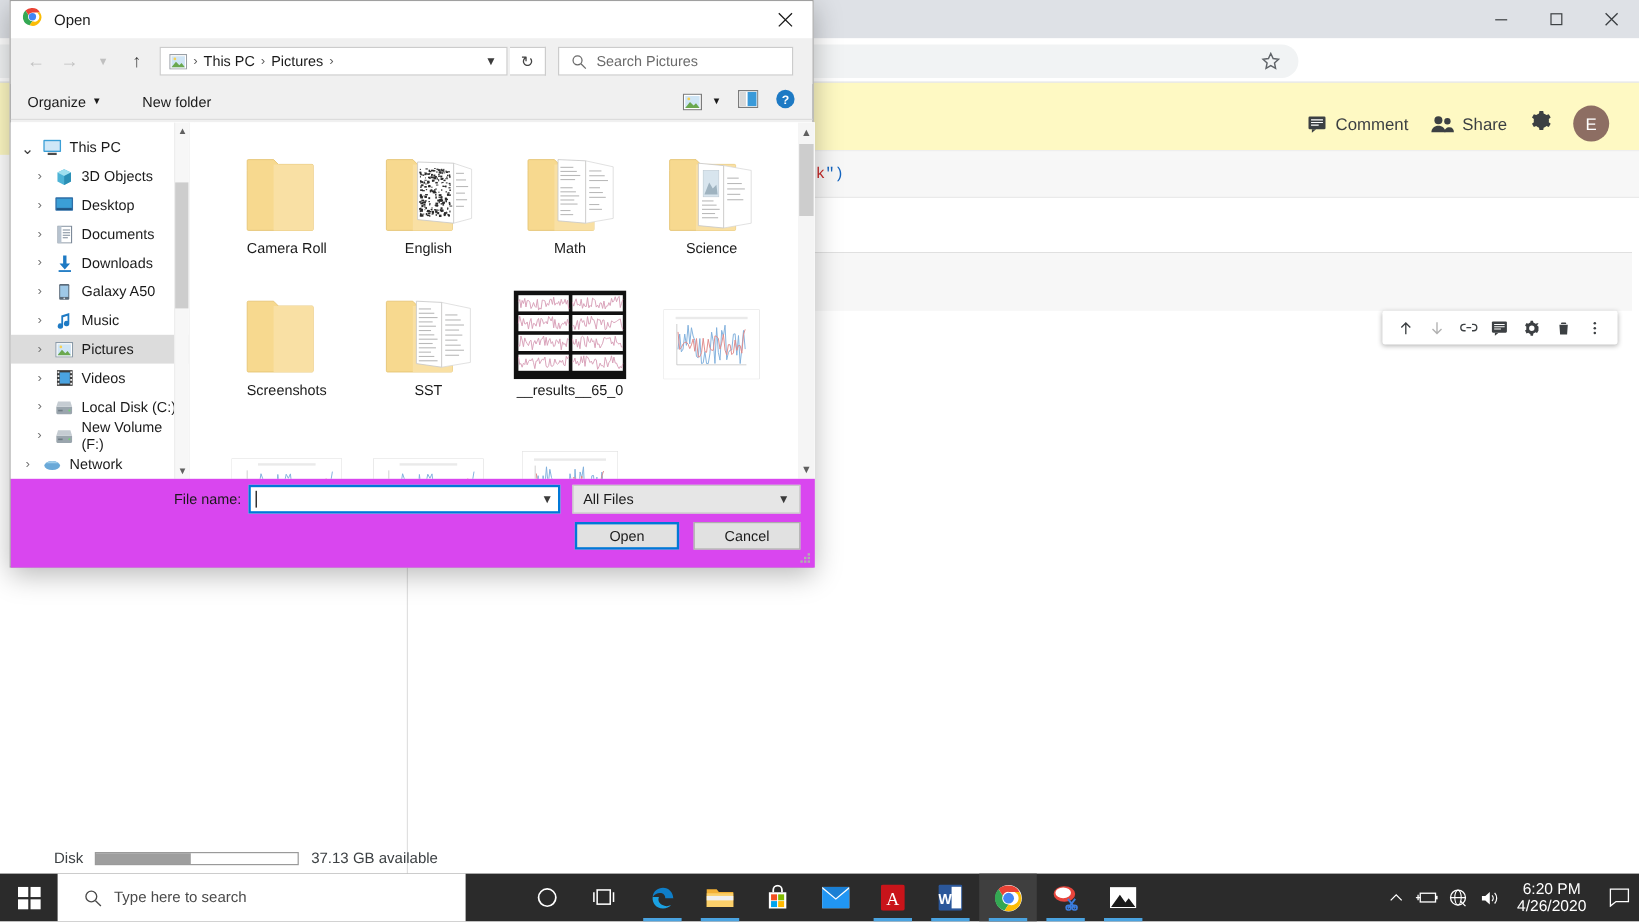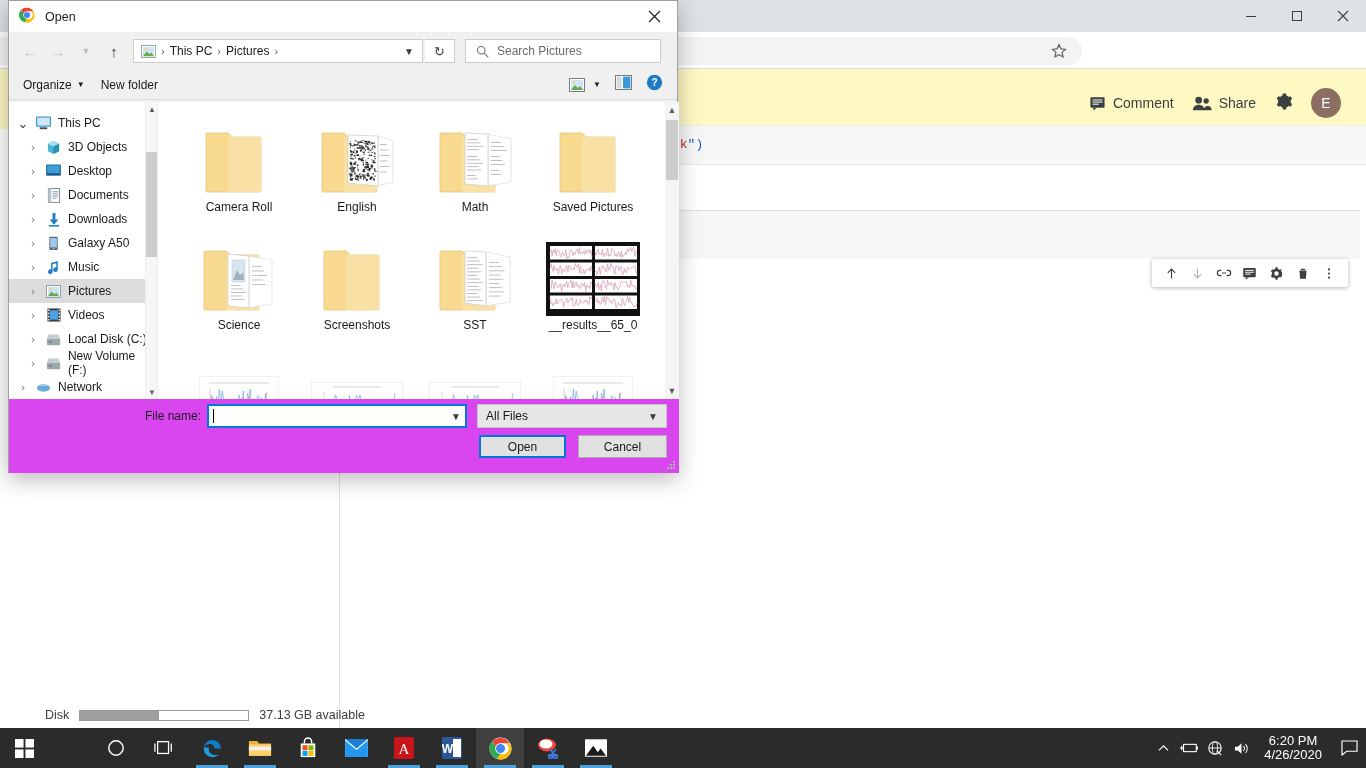--- a/index.html
+++ b/index.html
@@ -129,21 +129,21 @@
   }
   .crumb { font-size:12px; color:#1a1a1a; padding:0 3px; }
   .crumb-sep { color:#5a5a5a; font-size:11px; padding:0 2px; }
   .crumb-caret { margin-left:auto; color:#3b3b3b; font-size:10px; padding-right:4px; }
   .refresh { width:30px; height:24px; border:1px solid #cccccc; border-left:none; background:#fff;
              display:flex; align-items:center; justify-content:center; color:#444; font-size:13px; }
   .searchbox { width:196px; height:24px; background:#fff; border:1px solid #cccccc; margin-left:8px;
                display:flex; align-items:center; gap:8px; padding-left:10px; }
   .searchbox .ph { font-size:12px; color:#6b6b6b; }
 
-  .dlg-cmdbar { height:30px; display:flex; align-items:center; padding:0 14px; gap:16px;
+  .dlg-cmdbar { height:30px; display:flex; align-items:center; padding:0 14px; gap:34px;
                 border-bottom:1px solid #dcdcdc; }
   .cmd { font-size:12px; color:#1a1a1a; display:flex; align-items:center; gap:5px; }
   .cmd-right { margin-left:auto; display:flex; align-items:center; gap:14px; }
 
   .dlg-body { position:absolute; left:0; top:101px; width:670px; height:297px;
               display:flex; background:#fff; }
   .tree { width:148px; background:#fff; padding-top:9px; font-size:12px; color:#1a1a1a;
           position:relative; overflow:hidden; }
   .tnode { height:24px; display:flex; align-items:center; gap:6px; padding-left:8px; }
   .tnode.sel { background:#dcdcdc; }
@@ -901,29 +901,20 @@
                   <rect x="29" y="38.2" width="11.559999999999999" height="0.9" fill="#b9b9b9"></rect>
                   <rect x="29" y="41.6" width="14.280000000000001" height="0.9" fill="#b9b9b9"></rect>
                   <rect x="29" y="47" width="8.4" height="0.9" fill="#b9b9b9"></rect>
                   <rect x="29" y="50.4" width="10.64" height="0.9" fill="#b9b9b9"></rect>
                 </svg>
               </div>
               <div class="fname">Math</div>
             </div>
             <div class="fitem">
               <div class="fthumb">
-                <svg width="70" height="70" viewBox="0 0 70 70">
-                  <path d="M2 14 L2 6 Q2 5 3 5 L24 5 L28 9 L56 9 Q57 9 57 10 L57 63 Q57 64 56 64 L3 64 Q2 64 2 63 Z" fill="#f7d98f" stroke="#e3c271" stroke-width="0.7"></path>
-                  <path d="M24 9 L24 64 L56 64 Q57 64 57 63 L57 10 Q57 9 56 9 Z" fill="#f9e0a4"></path>
-                </svg>
-              </div>
-              <div class="fname">Saved Pictures</div>
-            </div>
-            <div class="fitem">
-              <div class="fthumb">
                 <svg width="74" height="70" viewBox="0 0 74 70">
                   <path d="M2 14 L2 6 Q2 5 3 5 L24 5 L28 9 L56 9 Q57 9 57 10 L57 63 Q57 64 56 64 L3 64 Q2 64 2 63 Z" fill="#f7d98f" stroke="#e3c271" stroke-width="0.7"></path>
                   <path d="M24 9 L24 64 L56 64 Q57 64 57 63 L57 10 Q57 9 56 9 Z" fill="#f9e0a4"></path>
                   <path d="M47 10 L70 14 L70 58 L47 62 Z" fill="#fff" stroke="#d5d5d5" stroke-width="0.6"></path>
                   <rect x="50" y="20" width="9.6" height="0.9" fill="#b9b9b9"></rect>
                   <rect x="50" y="24.5" width="12.16" height="0.9" fill="#b9b9b9"></rect>
                   <rect x="50" y="29" width="14.719999999999999" height="0.9" fill="#b9b9b9"></rect>
                   <rect x="50" y="33.5" width="10.879999999999999" height="0.9" fill="#b9b9b9"></rect>
                   <rect x="50" y="38" width="13.440000000000001" height="0.9" fill="#b9b9b9"></rect>
                   <path d="M26 8 L47 10 L47 62 L26 60 Z" fill="#fff" stroke="#c8c8c8" stroke-width="0.7"></path>
@@ -1113,20 +1104,27 @@
 
   <div class="taskbar">
     <div class="start-btn">
       <svg width="19" height="19" viewBox="0 0 20 20">
           <rect x="0" y="0" width="9" height="9" fill="#fff"></rect>
           <rect x="11" y="0" width="9" height="9" fill="#fff"></rect>
           <rect x="0" y="11" width="9" height="9" fill="#fff"></rect>
           <rect x="11" y="11" width="9" height="9" fill="#fff"></rect>
         </svg>
     </div>
+    <div class="tb-search">
+      <svg width="15" height="15" viewBox="0 0 16 16">
+          <circle cx="6.5" cy="6.5" r="4.8" fill="none" stroke="#4a4a4a" stroke-width="1.2"></circle>
+          <path d="M10.2 10.2L15 15" stroke="#4a4a4a" stroke-width="1.2"></path>
+        </svg>
+      <span class="txt">Type here to search</span>
+    </div>
 
     <div class="tb-icons">
       <div class="tb-ico">
         <svg width="18" height="18" viewBox="0 0 20 20">
             <circle cx="10" cy="10" r="8" fill="none" stroke="#fff" stroke-width="1.6"></circle>
           </svg>
       </div>
       <div class="tb-ico">
         <svg width="20" height="18" viewBox="0 0 22 18">
             <rect x="4" y="2" width="12" height="13" fill="none" stroke="#fff" stroke-width="1.4"></rect>

